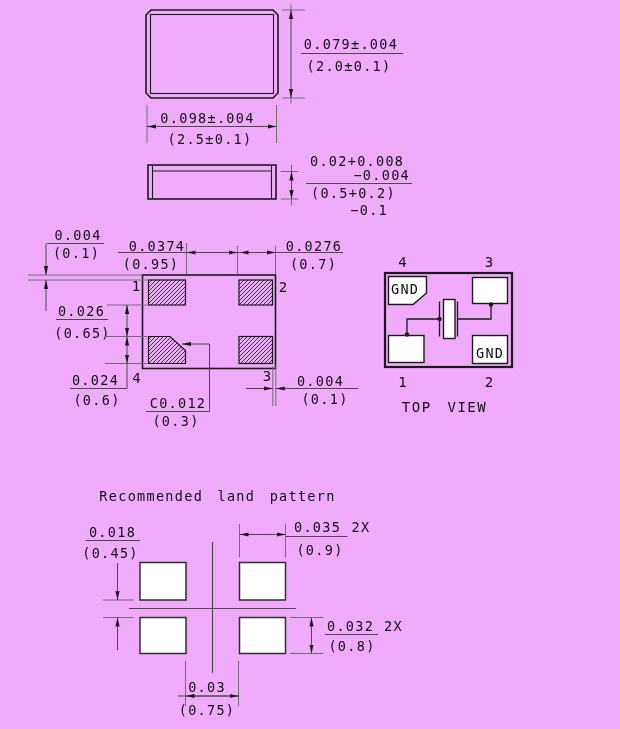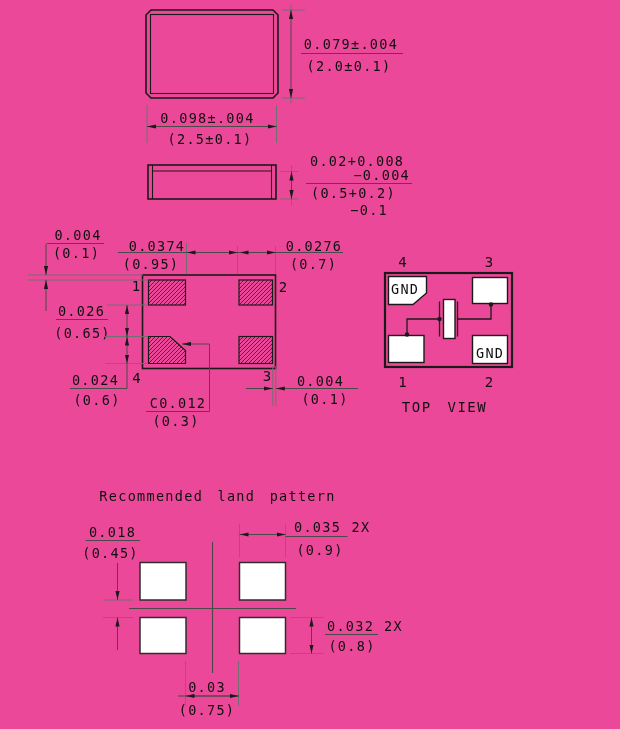--- a/index.html
+++ b/index.html
@@ -1,16 +1,16 @@
 <!DOCTYPE html>
 <html><head>
 <meta charset="utf-8">
 <style>
   html,body{margin:0;padding:0;background:#ffffff;}
-  .stage{position:relative;width:620px;height:729px;background:#ec4899;overflow:hidden;}
+  .stage{position:relative;width:620px;height:729px;background:#f0abfc;overflow:hidden;}
   svg{display:block;}
   .obj{fill:none;stroke:#1a1a1a;stroke-width:1.6;}
   .obj-thin{fill:none;stroke:#1a1a1a;stroke-width:1.1;}
   .pad{fill:url(#hatch);stroke:#1a1a1a;stroke-width:1.2;}
   .spad{fill:#ffffff;stroke:#1a1a1a;stroke-width:1.4;}
   .lpad{fill:#ffffff;stroke:#2e2e2e;stroke-width:1.5;}
   .dim{stroke:#4a4a4a;stroke-width:1;fill:none;}
   .ext{stroke:#707070;stroke-width:1;fill:none;}
   .cl{stroke:#4a4a4a;stroke-width:1.1;fill:none;}
   .wire{stroke:#1a1a1a;stroke-width:1.3;fill:none;}

